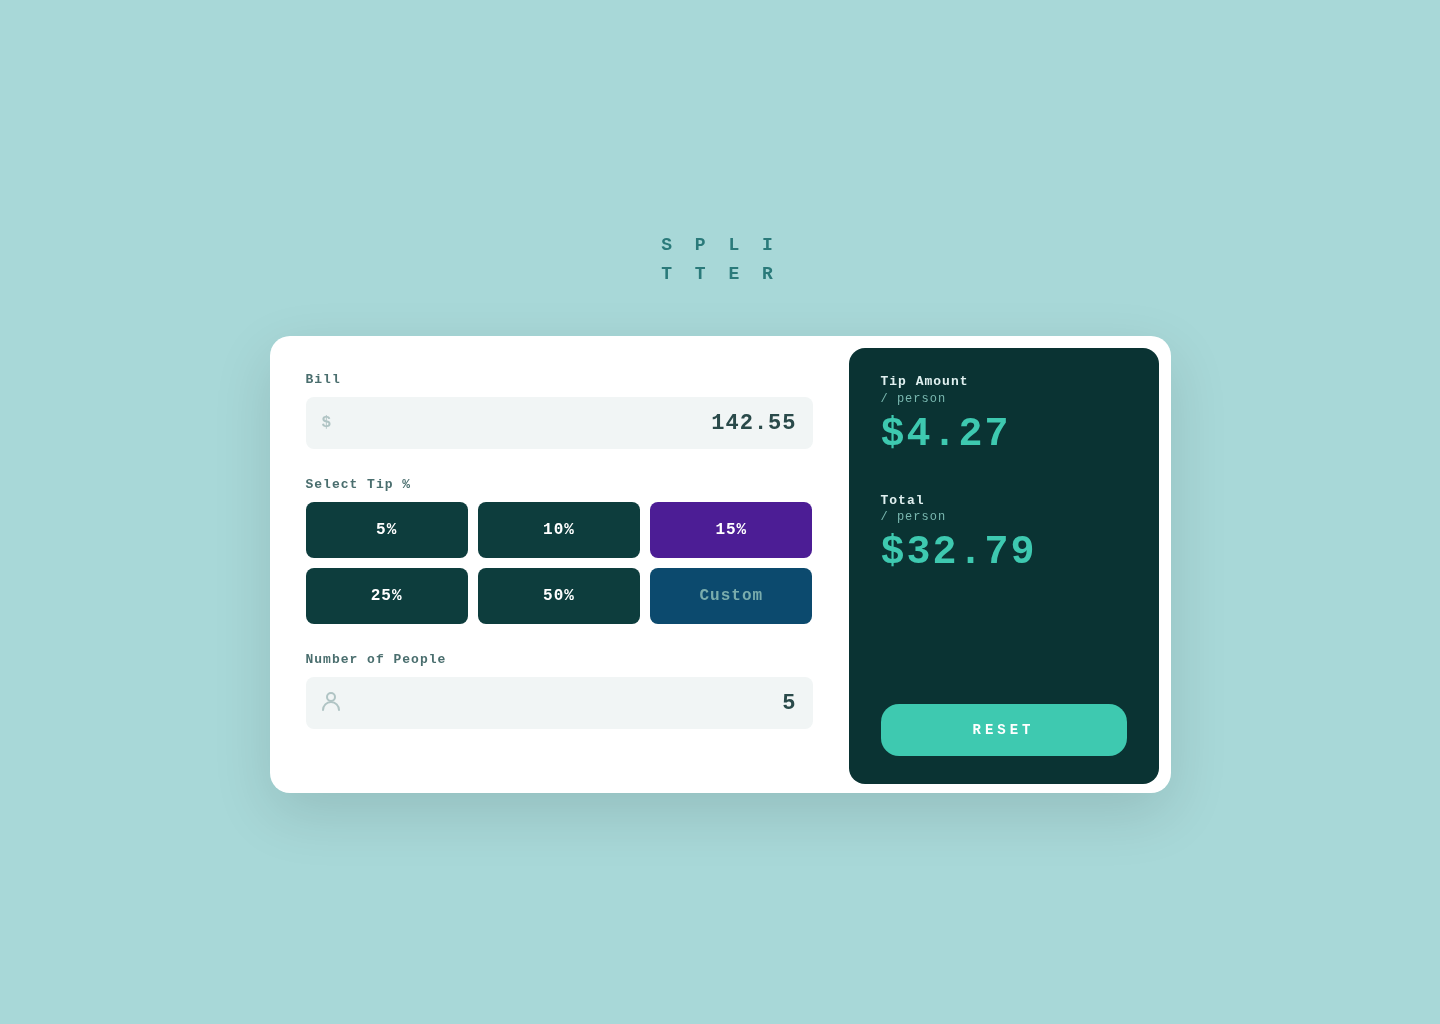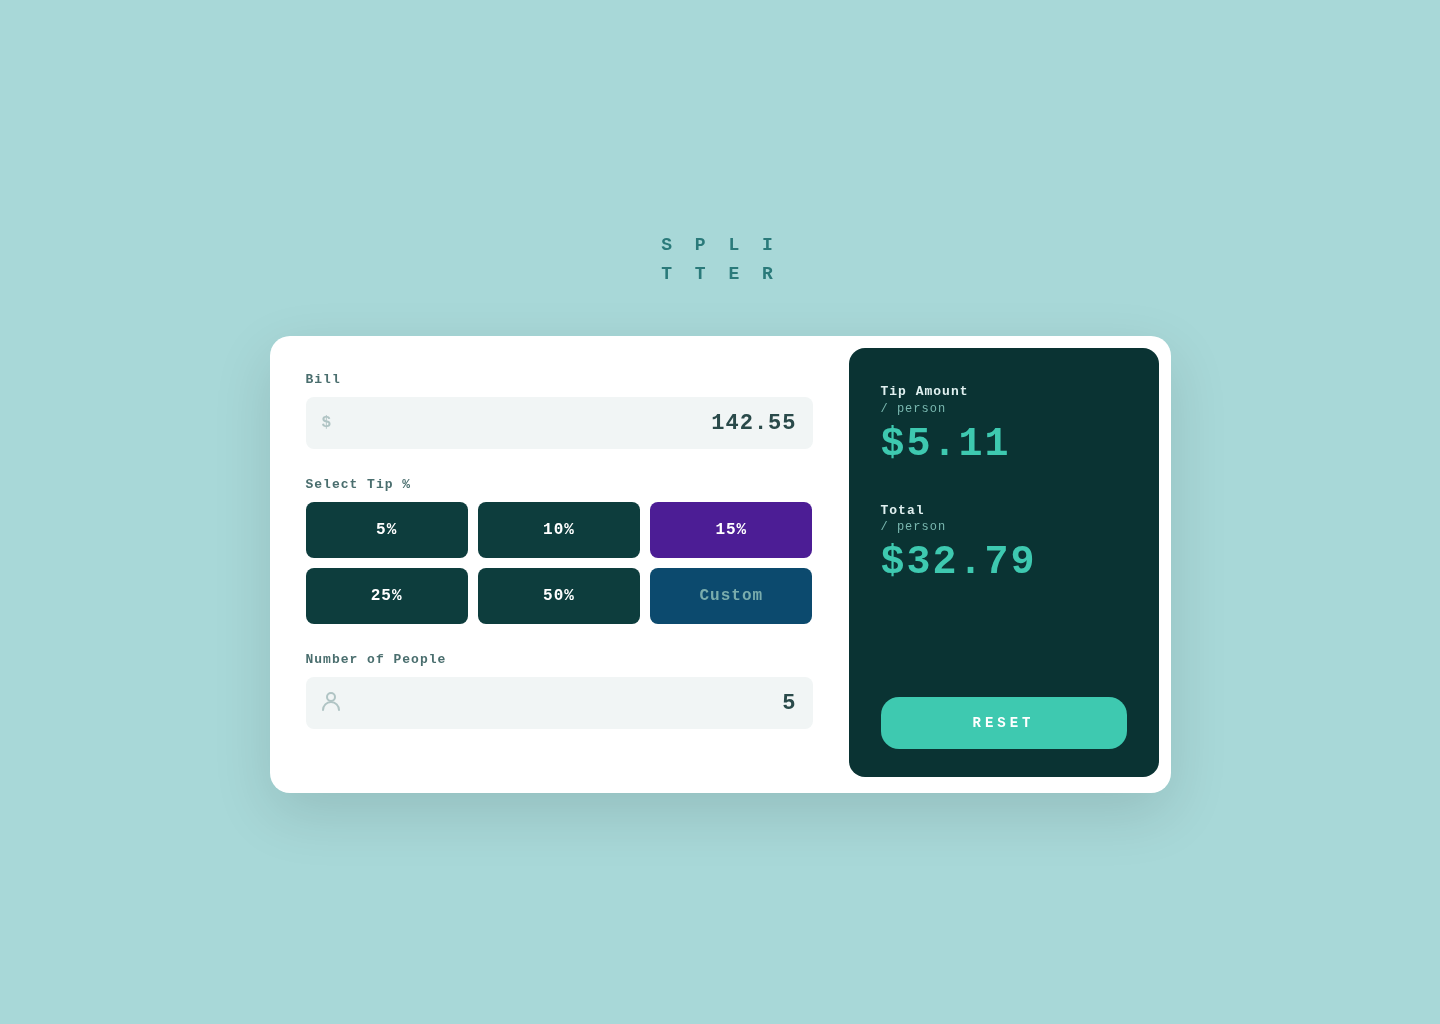--- a/index.html
+++ b/index.html
@@ -116,25 +116,25 @@
     .tip-btn.custom {
       background: #0c4a6e;
       color: #7aadad;
       font-weight: 700;
     }
 
     
     .right-panel {
       background: #0a3333;
       border-radius: 16px;
-      margin: 12px 12px 16px 0;
+      margin: 12px 12px 9px 0;
       width: 310px;
       display: flex;
       flex-direction: column;
-      padding: 36px 32px 28px 32px;
+      padding: 26px 32px 28px 32px;
     }
 
     .result-section {
       margin-bottom: 8px;
     }
 
     .result-label {
       font-size: 13px;
       font-weight: 700;
       color: #e0f0f0;
@@ -218,21 +218,21 @@
 
   </div>
 
   <div class="right-panel">
 
     <div>
 
       <div class="result-section">
         <div class="result-label">Tip Amount</div>
         <div class="result-sub">/ person</div>
-        <div class="result-value">$5.11</div>
+        <div class="result-value">$4.27</div>
       </div>
 
       <div class="divider-space"></div>
 
       <div class="result-section">
         <div class="result-label">Total</div>
         <div class="result-sub">/ person</div>
         <div class="result-value">$32.79</div>
       </div>
     </div>

